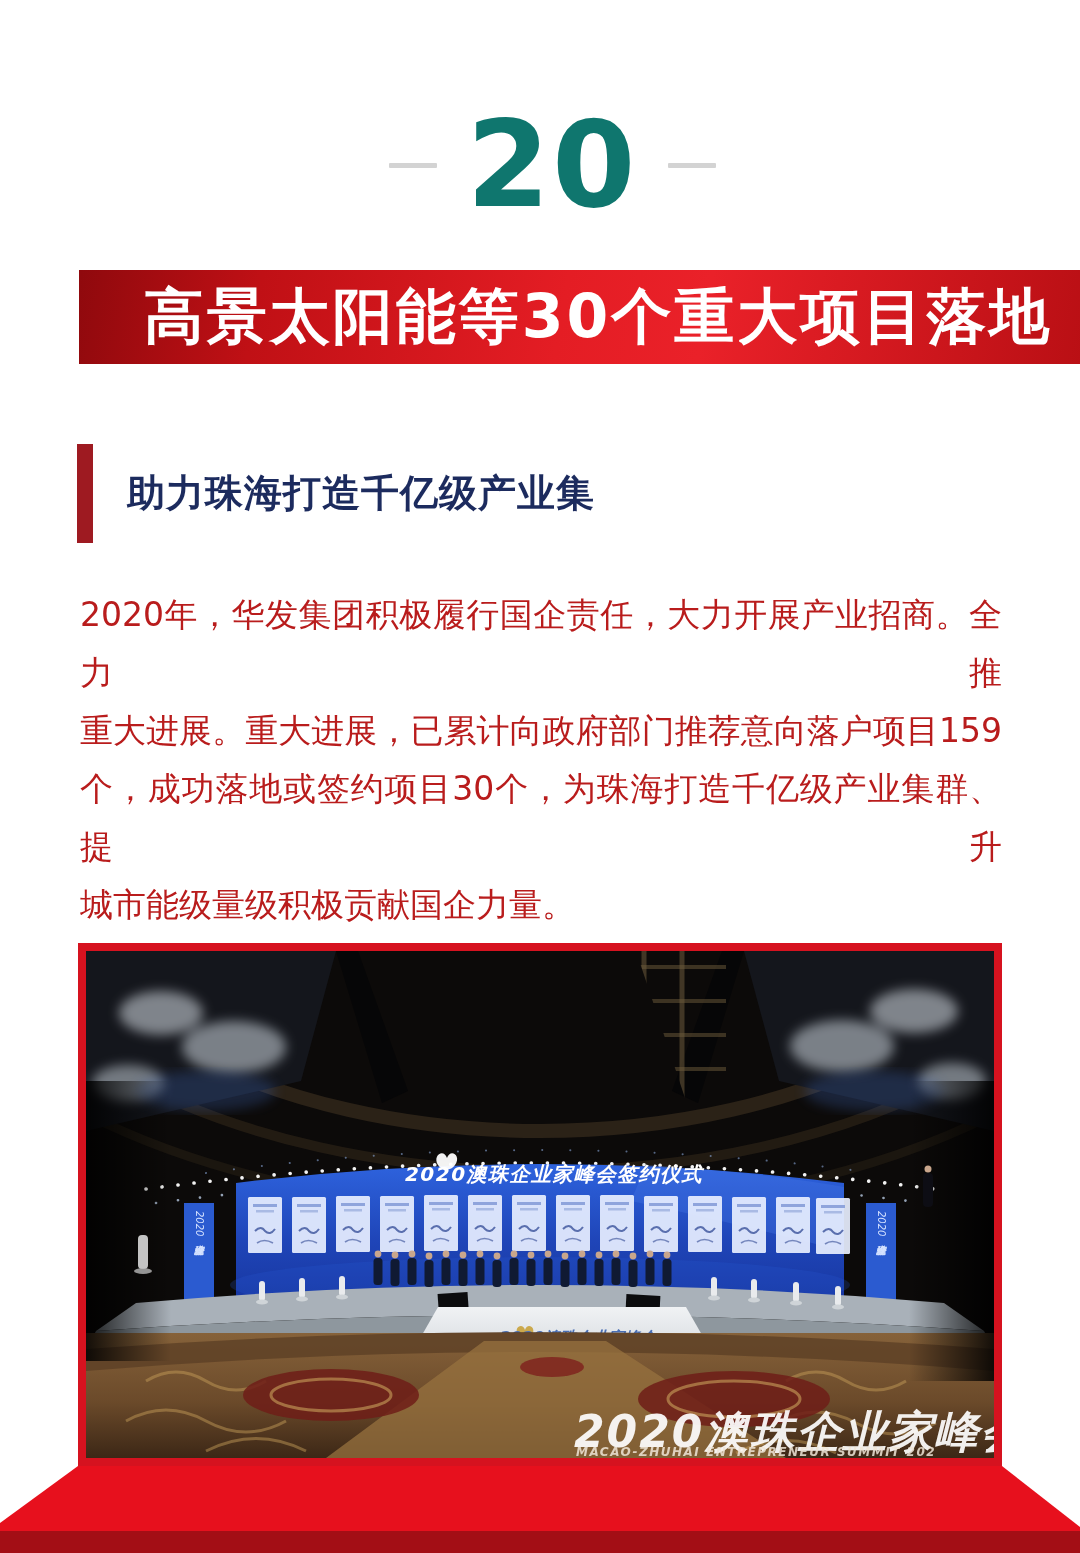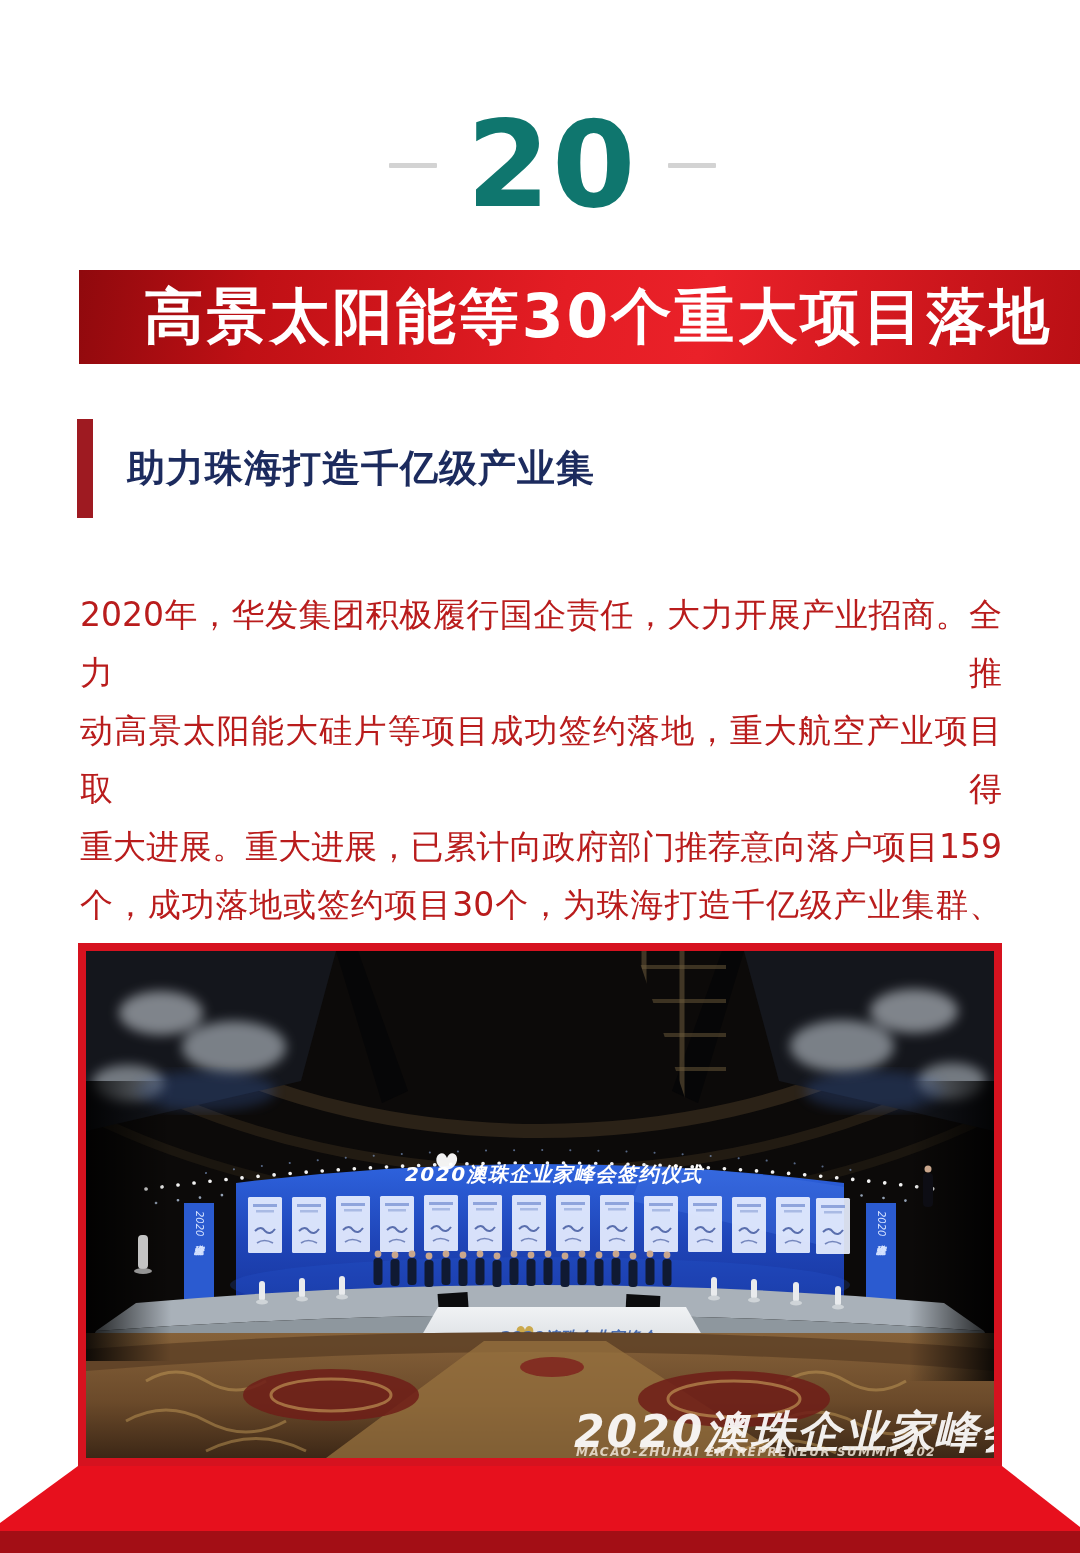--- a/index.html
+++ b/index.html
@@ -13,21 +13,21 @@
   .num-text{font-size:120px;font-weight:700;color:#0f766e;line-height:120px;
     margin:0 30px;letter-spacing:2px;}
 
   
   .banner{position:absolute;left:79px;top:270px;width:974px;height:94px;
     background:linear-gradient(100deg,#8f090d 0%,#c01015 18%,#e41d24 48%,#ea2129 62%,#b90f14 100%);
     display:flex;align-items:center;justify-content:center;padding-left:32px;}
   .banner-title{color:#ffffff;font-size:60px;font-weight:700;letter-spacing:3px;white-space:nowrap;}
 
   
-  .subhead{position:absolute;left:77px;top:419px;width:940px;height:99px;}
+  .subhead{position:absolute;left:77px;top:444px;width:940px;height:99px;}
   .subhead-bar{position:absolute;left:0;top:0;width:16px;height:99px;background:#9e1a21;}
   .subhead-text{position:absolute;left:50px;top:0;height:99px;line-height:99px;
     color:#1c2b5e;font-size:38px;font-weight:700;letter-spacing:1px;white-space:nowrap;}
 
   
   .para{position:absolute;left:80px;top:586px;width:922px;color:#b91c1c;
     font-size:33px;line-height:58px;}
   .pline{text-align:justify;text-align-last:justify;}
   .pline-last{text-align:left;text-align-last:left;}
 
@@ -57,21 +57,20 @@
     <span class="banner-title">高景太阳能等30个重大项目落地</span>
   </div>
 
   <div class="subhead">
     <span class="subhead-bar"></span>
     <span class="subhead-text">助力珠海打造千亿级产业集</span>
   </div>
 
   <div class="para">
     <div class="pline">2020年，华发集团积极履行国企责任，大力开展产业招商。全力推</div>
-    <div class="pline">动高景太阳能大硅片等项目成功签约落地，重大航空产业项目取得</div>
     <div class="pline">重大进展。重大进展，已累计向政府部门推荐意向落户项目159</div>
     <div class="pline">个，成功落地或签约项目30个，为珠海打造千亿级产业集群、提升</div>
     <div class="pline pline-last">城市能级量级积极贡献国企力量。</div>
   </div>
 
   <div class="pedestal-top"></div>
   <div class="pedestal-front"></div>
 
   <div class="photo-frame">
     <div class="photo-inner">

